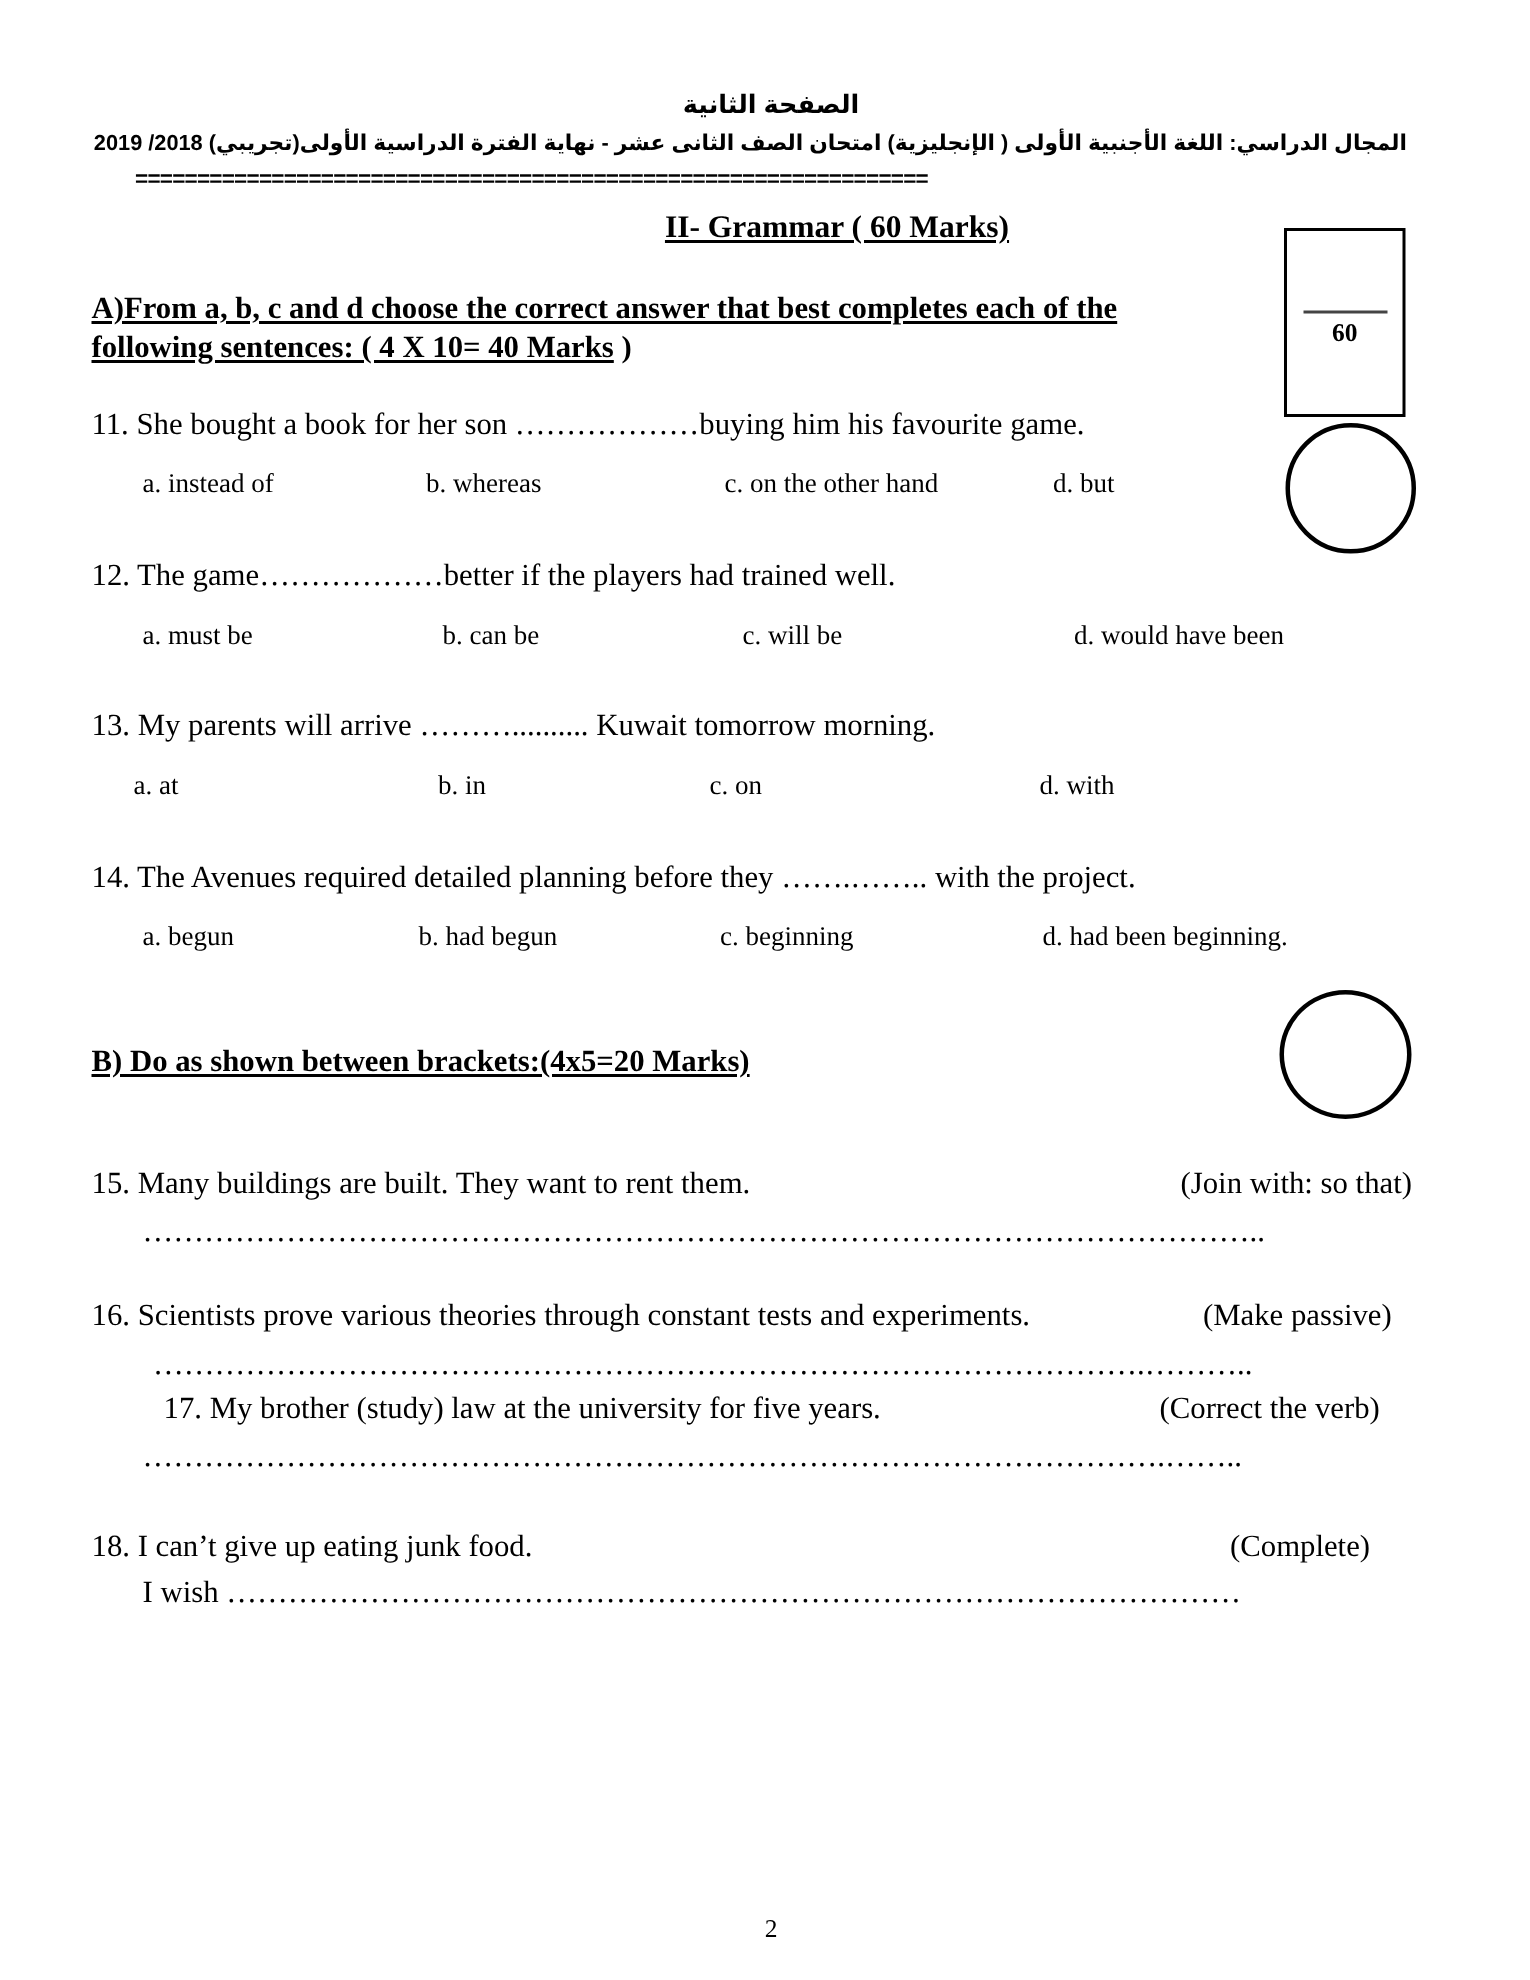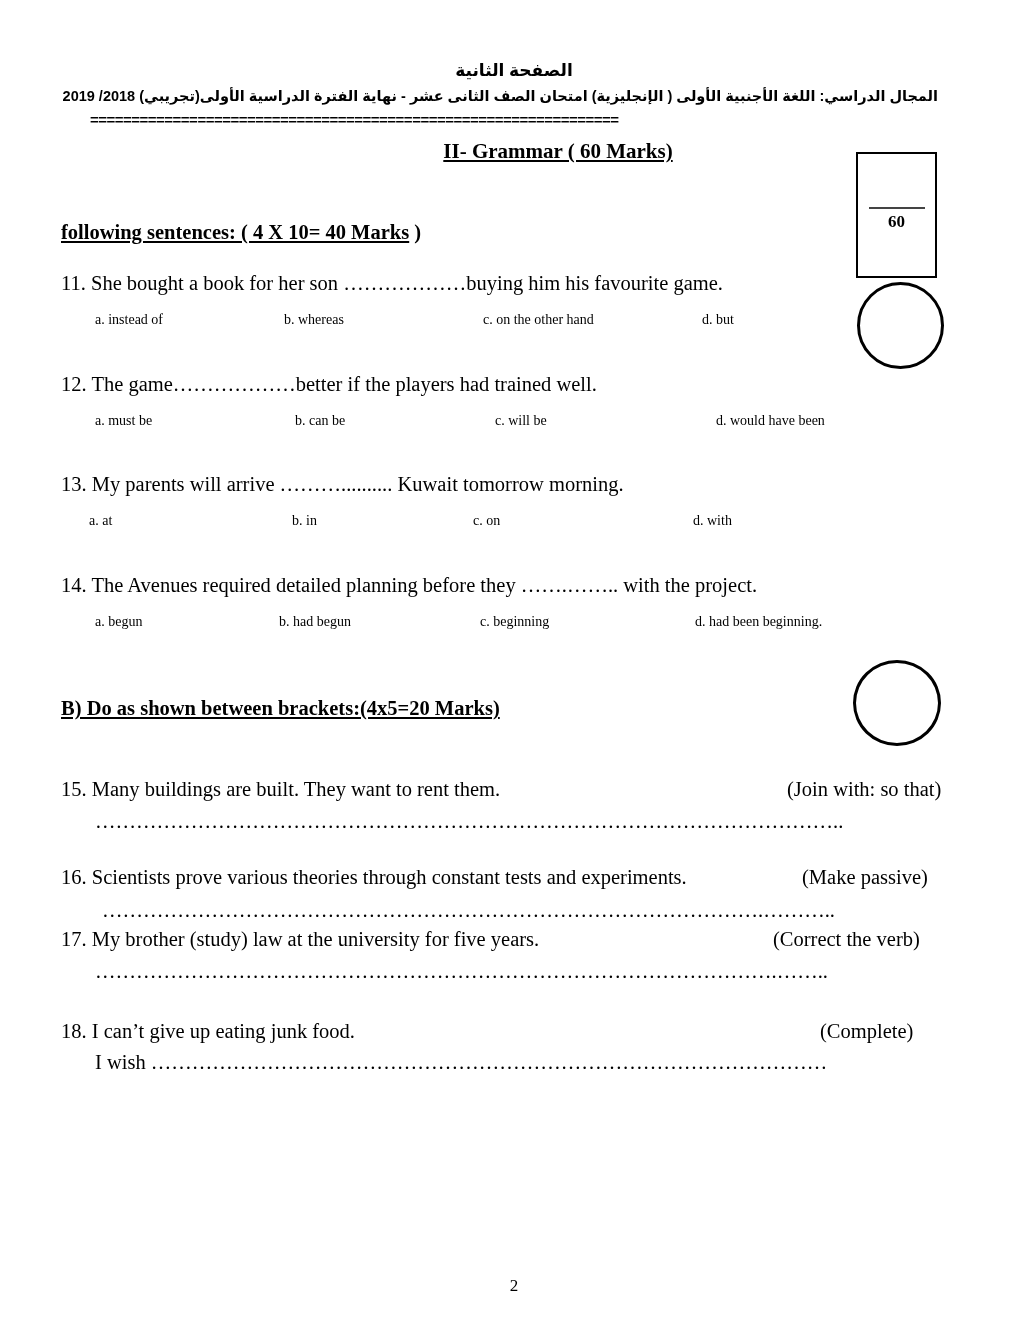--- a/index.html
+++ b/index.html
@@ -36,41 +36,41 @@
   }
   .score-line { position: absolute; left: 11px; right: 10px; top: 53px; border-top: 2px solid #444; }
   .score-val {
     position: absolute; left: 0; right: 0; top: 58px; text-align: center;
     font-weight: bold; font-size: 17px;
   }
   .circle {
     border: 3px solid #000; border-radius: 50%; box-sizing: border-box;
   }
   .q { left: 61px; font-size: 20.5px; }
-  .opt { font-size: 14px; }
+  .opt { font-size: 18px; }
   .instr { font-size: 20.5px; }
   .dots { font-size: 20.5px; letter-spacing: 0px; }
   .page-num { left: 0; width: 1028px; top: 1276px; text-align: center; font-size: 17px; }
 </style>
 </head>
 <body>
 
 <div class="abs ar-title">الصفحة الثانية</div>
 <div class="abs ar-sub">المجال الدراسي: اللغة الأجنبية الأولى ( الإنجليزية) امتحان الصف الثانى عشر - نهاية الفترة الدراسية الأولى(تجريبي) 2018/ 2019</div>
 <div class="abs rule">================================================================</div>
 
 <div class="abs section-title">II- Grammar ( 60 Marks)</div>
 
 <div class="abs score-box">
   <div class="score-line"></div>
   <div class="score-val">60</div>
 </div>
 
 <div class="abs part-a">
-  <br>
+  <span class="u">A)From a, b, c and d choose the correct  answer  that best completes each of the</span><br>
   <span class="u"> following sentences: ( 4 X 10= 40 Marks</span><span> )</span>
 </div>
 
 <div class="abs circle" style="left:857px;top:282px;width:87px;height:87px;"></div>
 <div class="abs circle" style="left:853px;top:660px;width:88px;height:86px;"></div>
 
 <div class="abs q" style="top:272px;">11. She bought a book for her son ………………buying him his favourite game.</div>
 <div class="abs opt" style="left:95px;top:312px;">a. instead of</div>
 <div class="abs opt" style="left:284px;top:312px;">b. whereas</div>
 <div class="abs opt" style="left:483px;top:312px;">c. on the other hand</div>
@@ -97,21 +97,21 @@
 <div class="abs u" style="left:61px;top:697px;font-weight:bold;font-size:20.5px;">B) Do as shown between brackets:(4x5=20 Marks)</div>
 
 <div class="abs q" style="top:778px;text-align:center;">15. Many buildings are built. They want to rent them.</div>
 <div class="abs instr" style="left:787px;top:778px;">(Join with: so that)</div>
 <div class="abs dots" style="left:95px;top:810px;">………………………………………………………………………………………………..</div>
 
 <div class="abs q" style="top:866px;">16. Scientists prove various theories through constant tests and experiments.</div>
 <div class="abs instr" style="left:802px;top:866px;">(Make passive)</div>
 <div class="abs dots" style="left:102px;top:899px;">…………………………………………………………………………………….………..</div>
 
-<div class="abs q" style="top:928px;">17. My brother (study) law at the university for five years.</div>
+<div class="abs q" style="top:928px;margin-left:48px;">17. My brother (study) law at the university for five years.</div>
 <div class="abs instr" style="left:773px;top:928px;">(Correct the verb)</div>
 <div class="abs dots" style="left:95px;top:960px;">……………………………………………………………………………………….……..</div>
 
 <div class="abs q" style="top:1020px;">18. I can’t give up eating junk food.</div>
 <div class="abs instr" style="left:820px;top:1020px;">(Complete)</div>
 <div class="abs" style="left:95px;top:1051px;font-size:20.5px;text-align:right;">
   <span>I wish</span>
   <span>………………………………………………………………………………………</span>
 </div>
 

